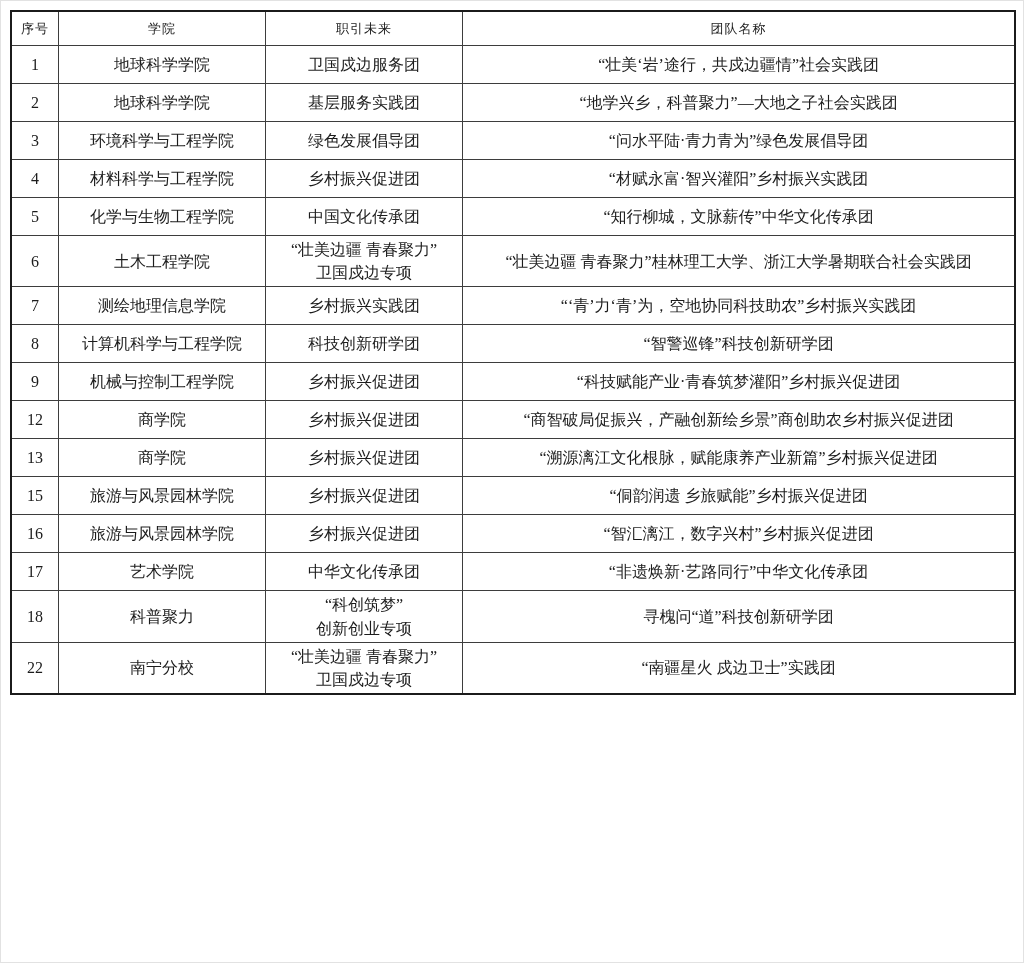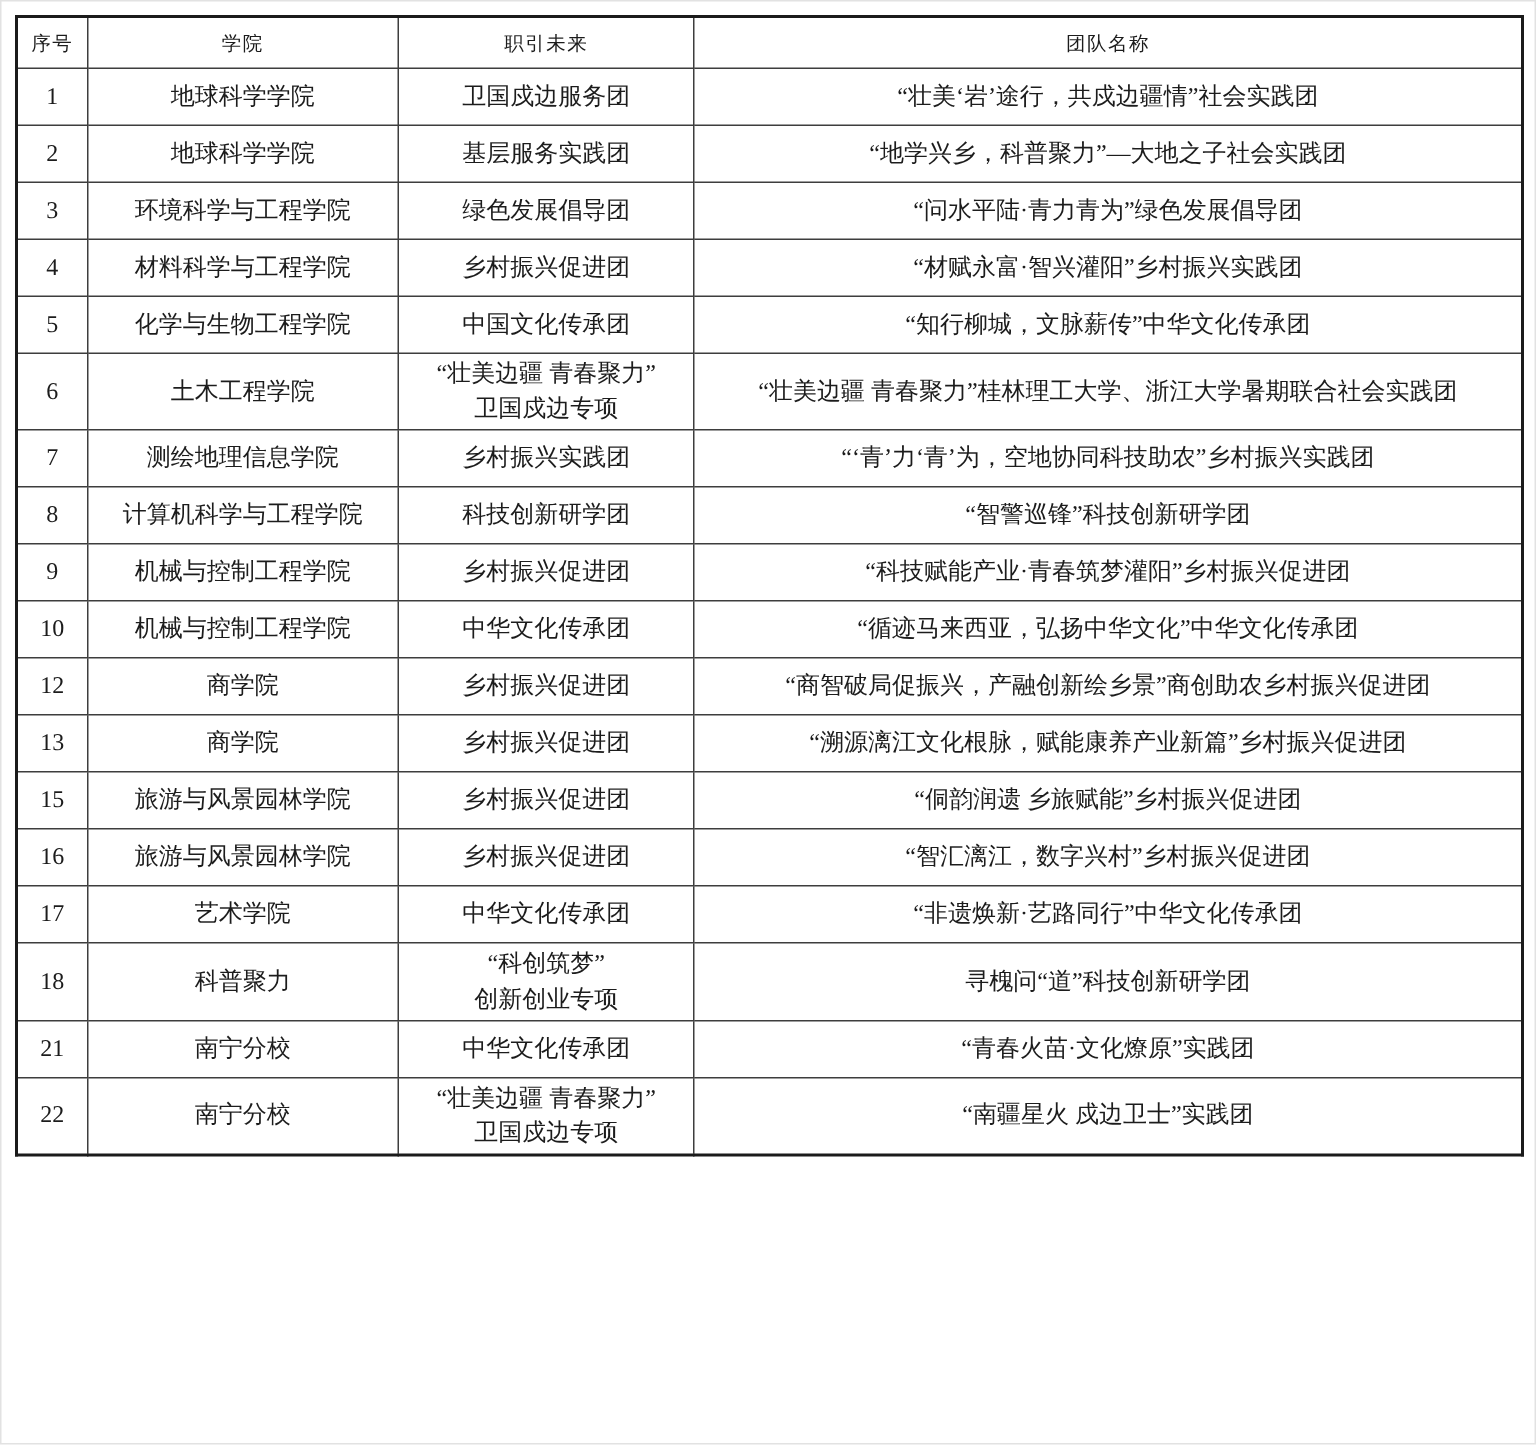--- a/index.html
+++ b/index.html
@@ -128,26 +128,20 @@
     <td class="col-category">科技创新研学团</td>
     <td class="col-name">“智警巡锋”科技创新研学团</td>
   </tr>
         <tr>
     <td class="col-no">9</td>
     <td class="col-college">机械与控制工程学院</td>
     <td class="col-category">乡村振兴促进团</td>
     <td class="col-name">“科技赋能产业·青春筑梦灌阳”乡村振兴促进团</td>
   </tr>
         <tr>
-    <td class="col-no">10</td>
-    <td class="col-college">机械与控制工程学院</td>
-    <td class="col-category">中华文化传承团</td>
-    <td class="col-name">“循迹马来西亚，弘扬中华文化”中华文化传承团</td>
-  </tr>
-        <tr>
     <td class="col-no">12</td>
     <td class="col-college">商学院</td>
     <td class="col-category">乡村振兴促进团</td>
     <td class="col-name">“商智破局促振兴，产融创新绘乡景”商创助农乡村振兴促进团</td>
   </tr>
         <tr>
     <td class="col-no">13</td>
     <td class="col-college">商学院</td>
     <td class="col-category">乡村振兴促进团</td>
     <td class="col-name">“溯源漓江文化根脉，赋能康养产业新篇”乡村振兴促进团</td>
@@ -171,26 +165,20 @@
     <td class="col-name">“非遗焕新·艺路同行”中华文化传承团</td>
   </tr>
         <tr>
     <td class="col-no">18</td>
     <td class="col-college">科普聚力</td>
     <td class="col-category">“科创筑梦”
 创新创业专项</td>
     <td class="col-name">寻槐问“道”科技创新研学团</td>
   </tr>
         <tr>
-    <td class="col-no">21</td>
-    <td class="col-college">南宁分校</td>
-    <td class="col-category">中华文化传承团</td>
-    <td class="col-name">“青春火苗·文化燎原”实践团</td>
-  </tr>
-        <tr>
     <td class="col-no">22</td>
     <td class="col-college">南宁分校</td>
     <td class="col-category">“壮美边疆 青春聚力”
 卫国戍边专项</td>
     <td class="col-name">“南疆星火 戍边卫士”实践团</td>
   </tr>
       </tbody>
   </table>
 </div>
 

